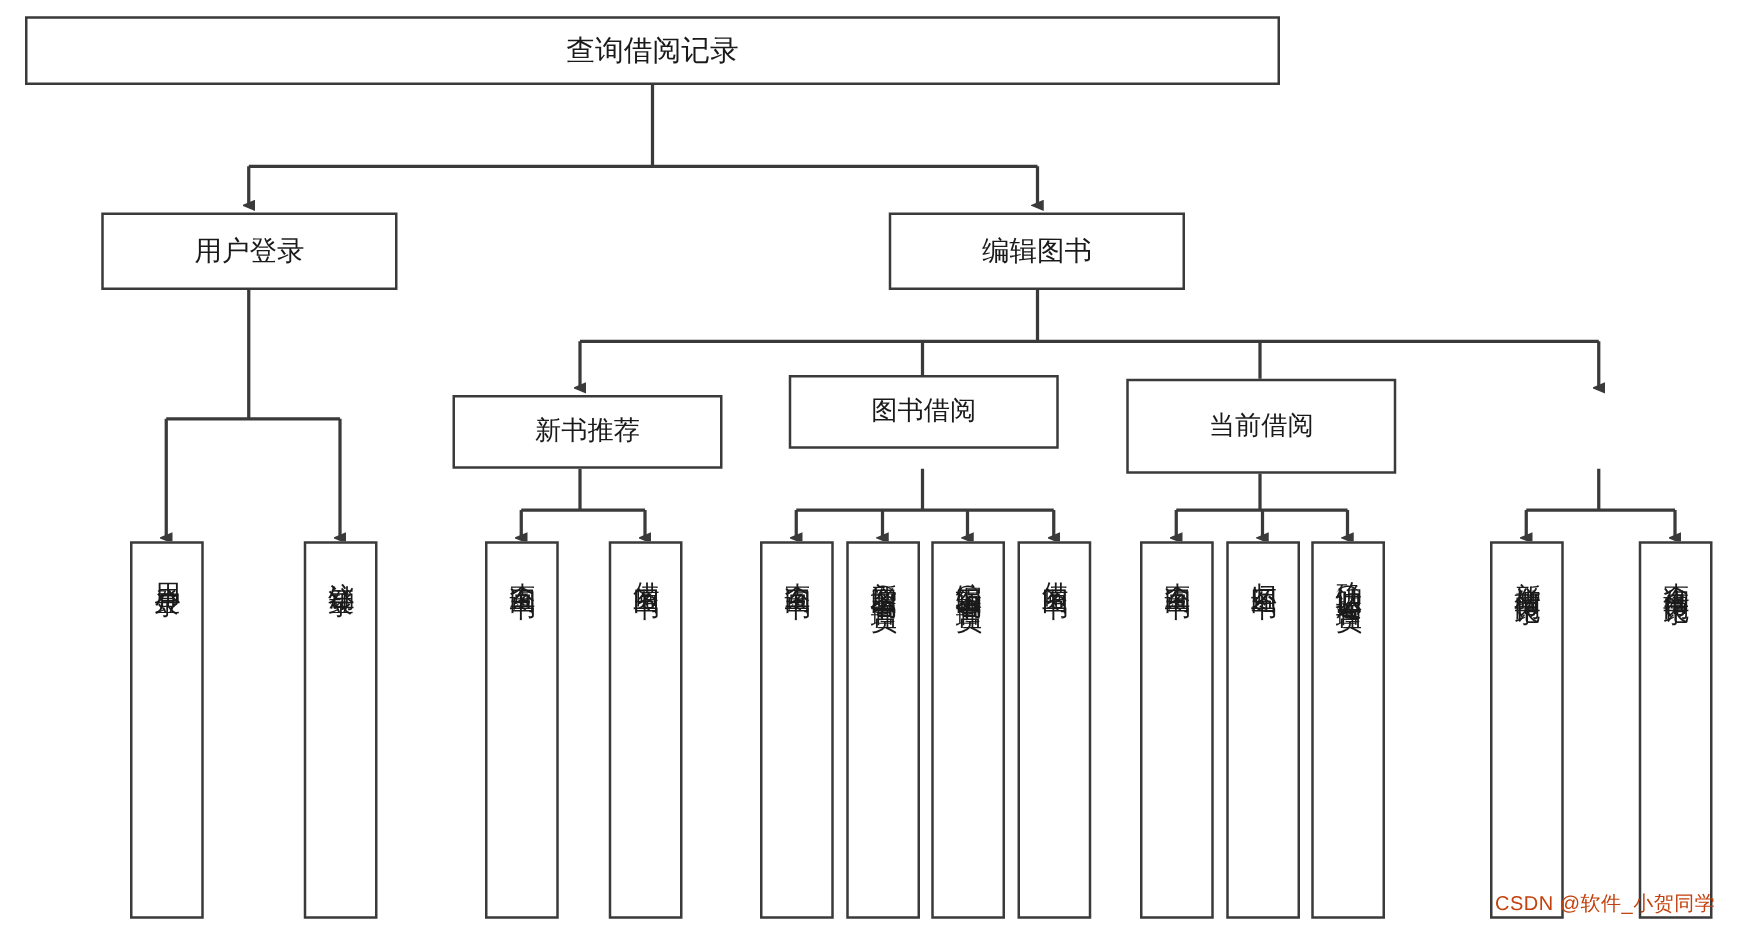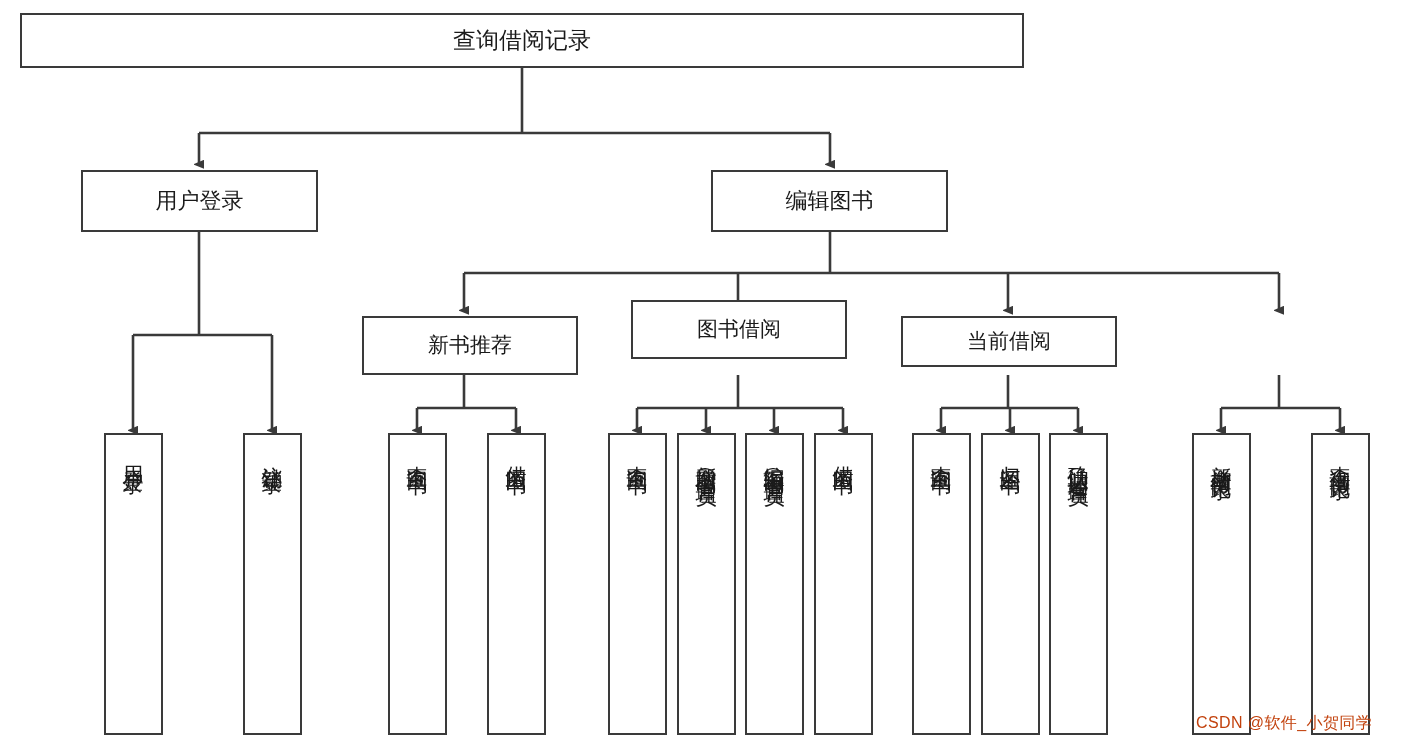--- a/index.html
+++ b/index.html
@@ -134,21 +134,21 @@
   <div class="node-box node-level1" style="left:711px; top:170px; width:237px; height:62px;">
     <span class="node-label">编辑图书</span>
   </div>
 
   <div class="node-box node-level2" style="left:362px; top:316px; width:216px; height:59px;">
     <span class="node-label">新书推荐</span>
   </div>
   <div class="node-box node-level2" style="left:631px; top:300px; width:216px; height:59px;">
     <span class="node-label">图书借阅</span>
   </div>
-  <div class="node-box node-level2" style="left:901px; top:316px; width:216px; height:51px;">
+  <div class="node-box node-level2" style="left:901px; top:303px; width:216px; height:76px;">
     <span class="node-label">当前借阅</span>
   </div>
 
   <div class="node-box node-leaf" style="left:104px; top:433px; width:59px; height:302px;">
     <span class="node-label">用户登录</span>
   </div>
   <div class="node-box node-leaf" style="left:243px; top:433px; width:59px; height:302px;">
     <span class="node-label">注销登录</span>
   </div>
 

